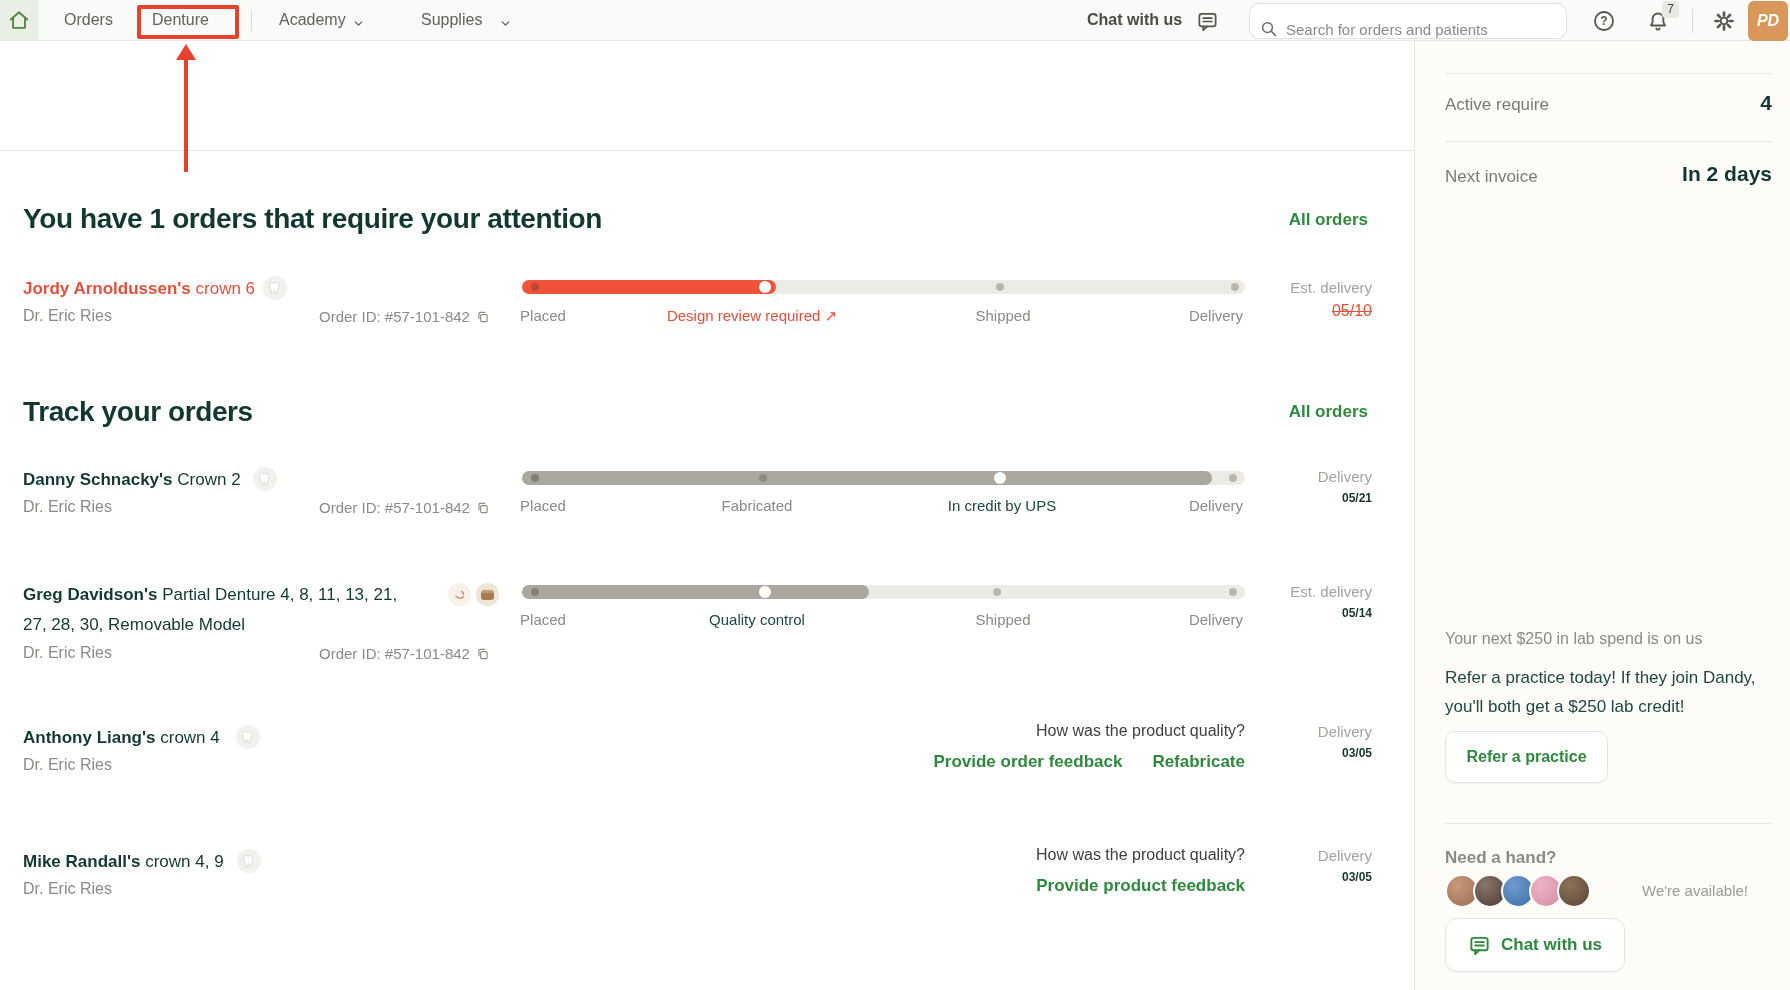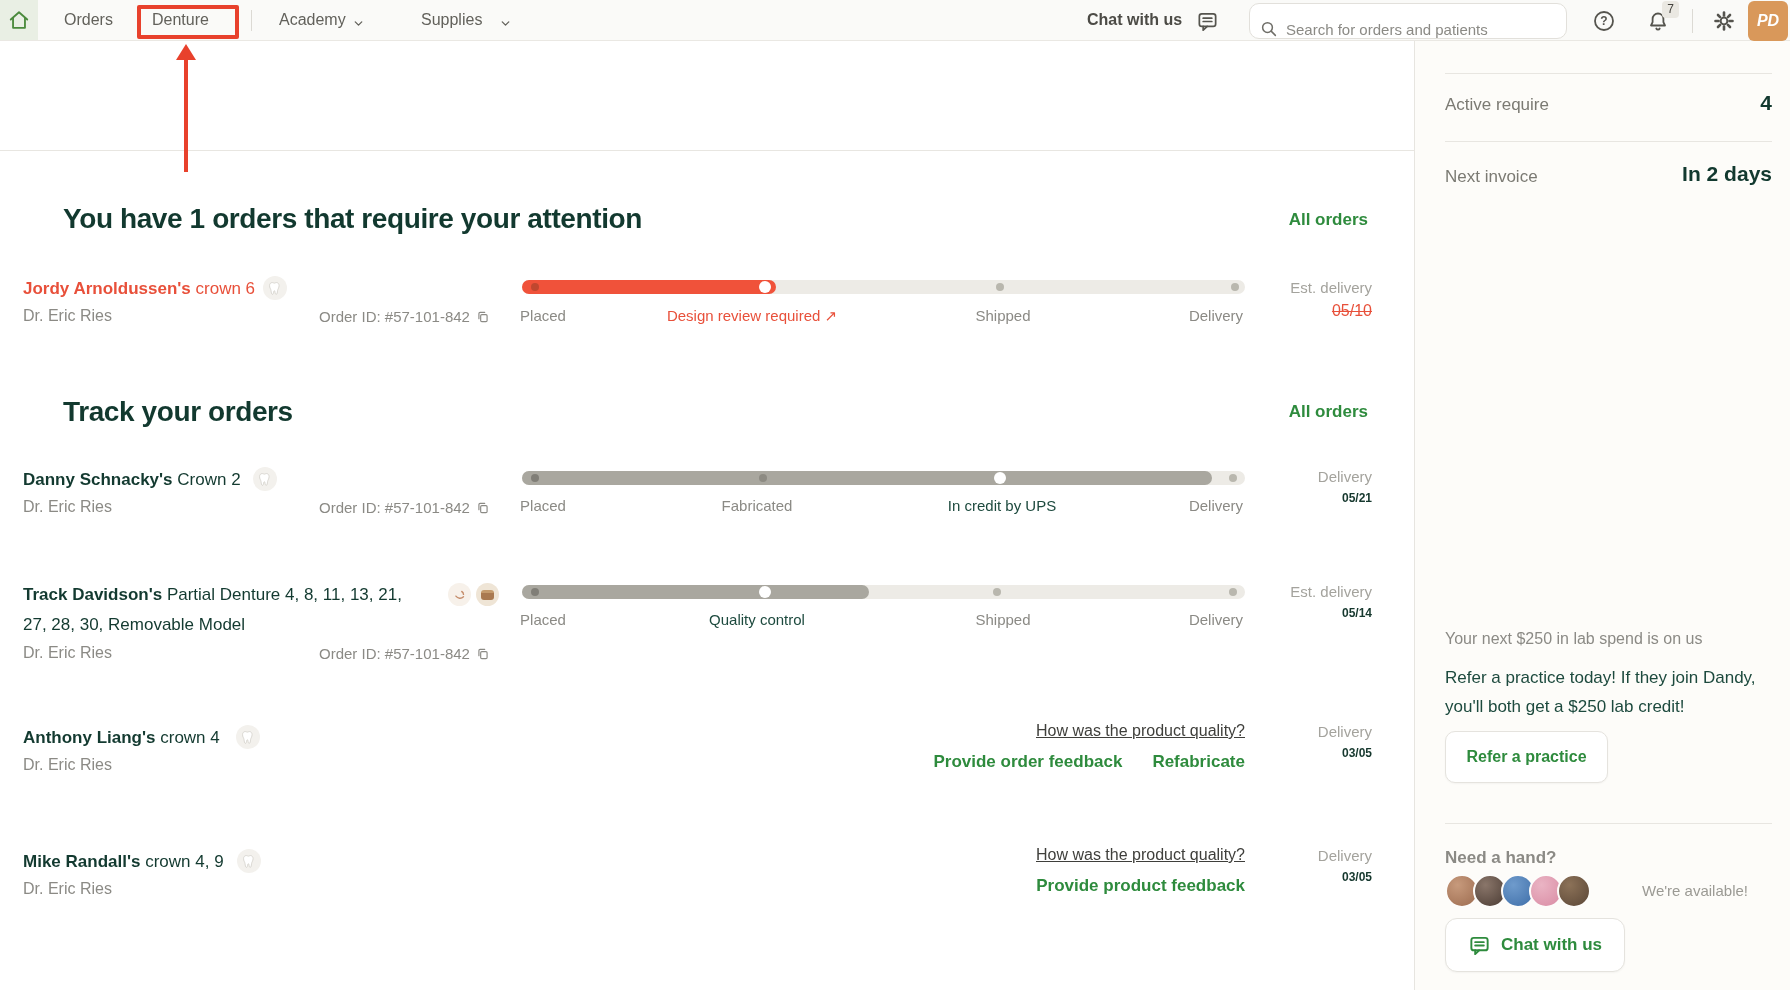--- a/index.html
+++ b/index.html
@@ -25,35 +25,35 @@
   .ann-line { position:absolute; left:184px; top:59px; width:4px; height:113px; background:#e8412c; z-index:6; pointer-events:none; }
   .ann-head { position:absolute; left:176px; top:44px; width:0; height:0; border-left:10px solid transparent; border-right:10px solid transparent; border-bottom:16px solid #e8412c; z-index:6; pointer-events:none; }
 
   
   .main-divider { position:absolute; left:0; top:150px; width:1414px; height:1px; background:#e8e6e1; }
   .side-bg { position:absolute; left:1415px; top:41px; width:375px; height:949px; background:#fdfcf9; }
   .side-vline { position:absolute; left:1414px; top:41px; width:1px; height:949px; background:#e7e5e0; }
   .side-div { position:absolute; left:1445px; width:327px; height:1px; background:#e8e6e1; }
 
   
-  .h1 { position:absolute; left:23px; font-size:28px; font-weight:600; color:#12392f; letter-spacing:-0.4px; white-space:nowrap;margin-left:40px; }
+  .h1 { position:absolute; left:23px; font-size:28px; font-weight:600; color:#12392f; letter-spacing:-0.4px; white-space:nowrap; }
   .link-green { position:absolute; font-size:17px; font-weight:700; color:#2e8b3d; cursor:pointer; white-space:nowrap; }
   .name-line { position:absolute; left:23px; font-size:17px; line-height:30px; }
   .name-bold { font-weight:700; }
   .c-red { color:#e8503a; }
   .c-dark { color:#133a30; }
   .doctor { position:absolute; left:23px; font-size:16px; color:#8b8a85; white-space:nowrap; }
   .orderid { position:absolute; left:319px; font-size:15px; color:#8b8a85; white-space:nowrap; display:flex; align-items:center; gap:6px; }
   .stage { position:absolute; transform:translateX(-50%); font-size:15px; color:#8b8a85; white-space:nowrap; }
   .stage-active { color:#1d4a3e; font-weight:500; }
   .stage-red { color:#e8503a; }
   .rcol-label { position:absolute; right:418px; font-size:15px; color:#a4a39d; text-align:right; white-space:nowrap; }
   .rcol-date { position:absolute; right:418px; font-size:12px; font-weight:600; color:#16382e; text-align:right; white-space:nowrap; }
   .date-strike { color:#e8503a; font-weight:500; text-decoration:line-through; }
-  .question { position:absolute; right:545px; font-size:16px; color:#3f3f3b; text-align:right; white-space:nowrap;text-decoration:underline; }
+  .question { position:absolute; right:545px; font-size:16px; color:#3f3f3b; text-align:right; white-space:nowrap; }
   .actions { position:absolute; right:545px; display:flex; gap:30px; }
   .actions span { font-size:17px; font-weight:700; color:#2e8b3d; cursor:pointer; white-space:nowrap; }
 
   
   .bar { position:absolute; left:522px; width:723px; height:14px; border-radius:7px; background:#edebe6; }
   .fill { position:absolute; left:0; top:0; height:14px; border-radius:7px; }
   .fill-red { background:#f0523a; }
   .fill-gray { background:#a9a79f; }
   .dot { position:absolute; top:50%; transform:translate(-50%,-50%); border-radius:50%; }
   .dot-w { width:12px; height:12px; background:#ffffff; }
@@ -215,21 +215,21 @@
     <div class="dot dot-s" style="left:711px; background:#b9b7ae"></div>
   </div>
   <span class="stage" style="left:543px; top:497px">Placed</span>
   <span class="stage" style="left:757px; top:497px">Fabricated</span>
   <span class="stage stage-active" style="left:1002px; top:497px">In credit by UPS</span>
   <span class="stage" style="left:1216px; top:497px">Delivery</span>
   <div class="rcol-label" style="top:468px">Delivery</div>
   <div class="rcol-date" style="top:491px">05/21</div>
 
   <div class="name-line" style="top:580px; width:396px">
-    <span class="name-bold c-dark">Track Davidson's</span>
+    <span class="name-bold c-dark">Greg Davidson's</span>
     <span class="c-dark">Partial Denture 4, 8, 11, 13, 21, 27, 28, 30, Removable Model</span>
   </div>
   <div class="mini-ic" style="left:448px; top:583px; background:#f7f1ea">
     <svg width="14" height="14" viewBox="0 0 24 24" fill="none" stroke="#c58d6b" stroke-width="2.4" stroke-linecap="round">
         <path d="M5 14 c3 4 9 5 13 1"></path>
         <path d="M15 6 c2 1 3 3 3 5"></path>
       </svg>
   </div>
   <div class="mini-ic" style="left:476px; top:583px; background:#efe5d6">
     <div style="width:13px; height:10px; background:#a97950; border-radius:3px; border-top:3px solid #c49a6c"></div>

